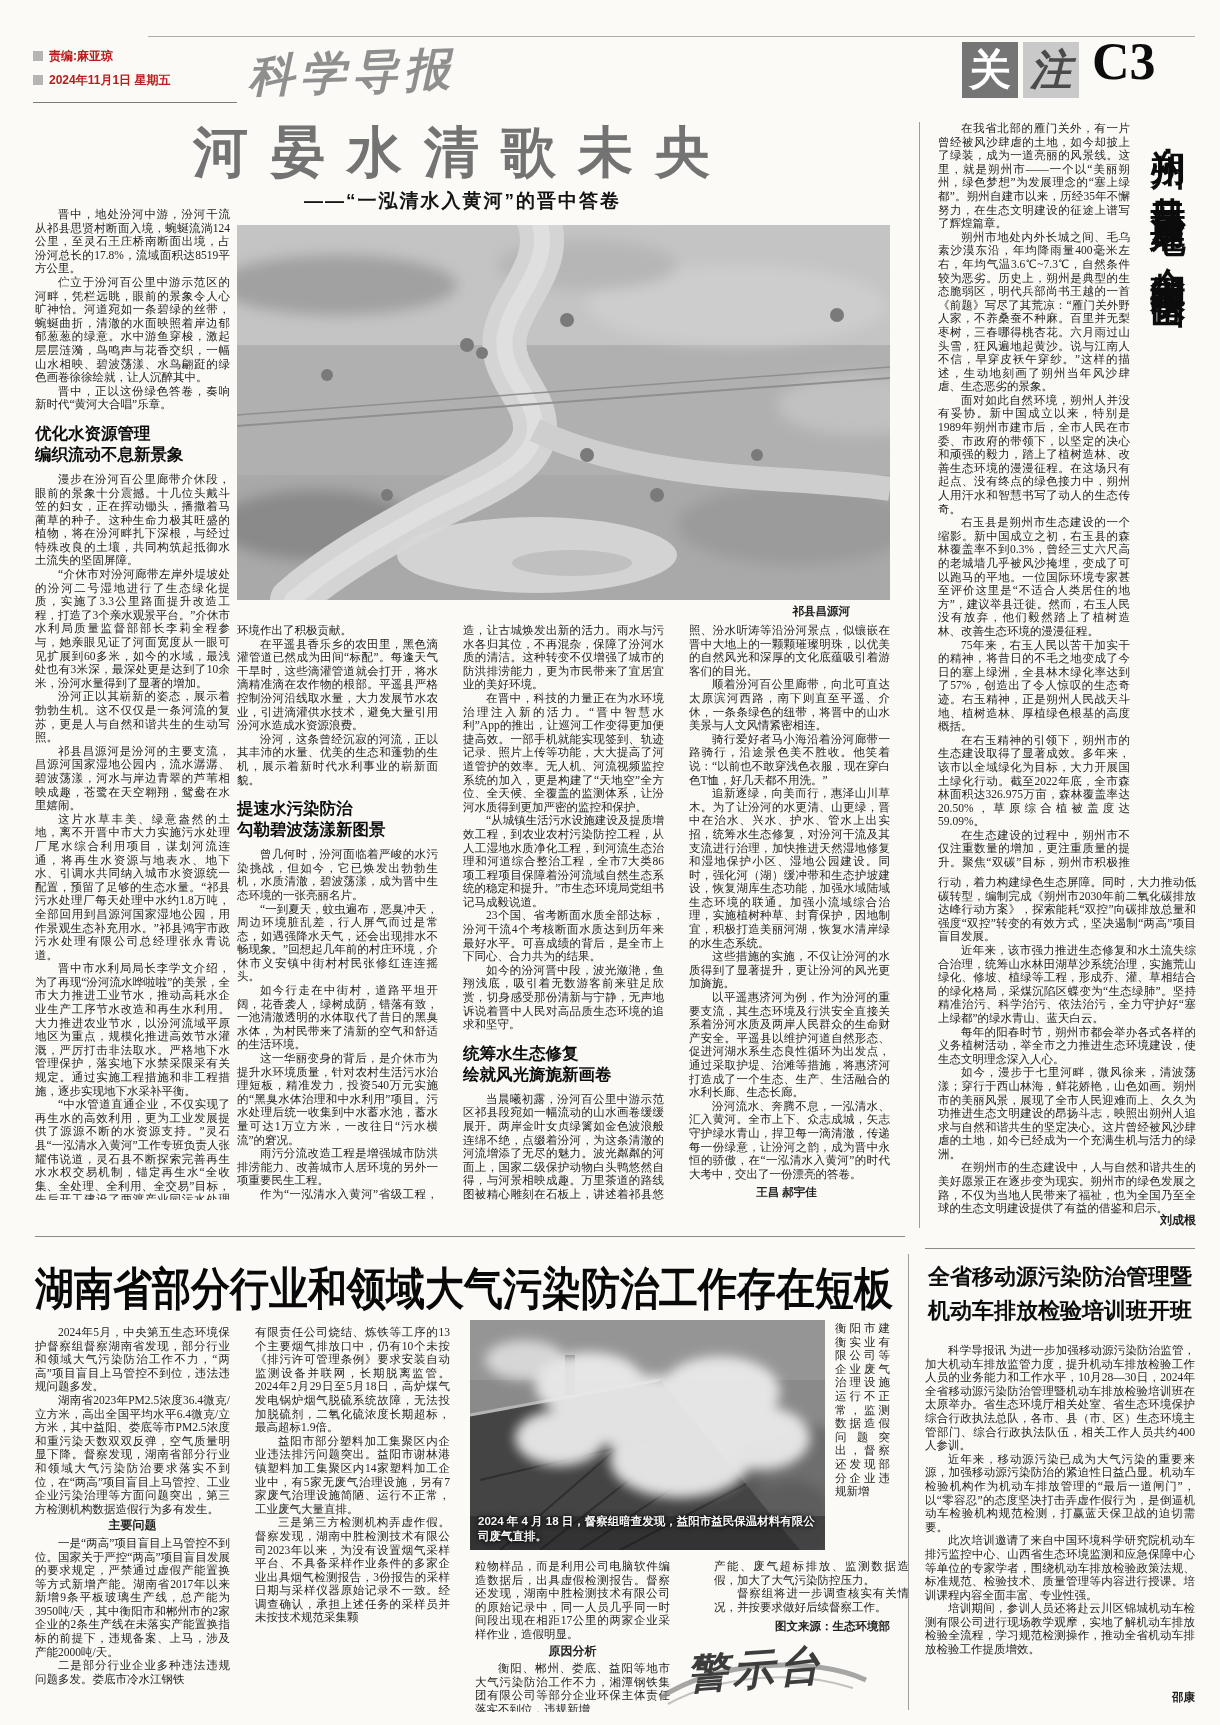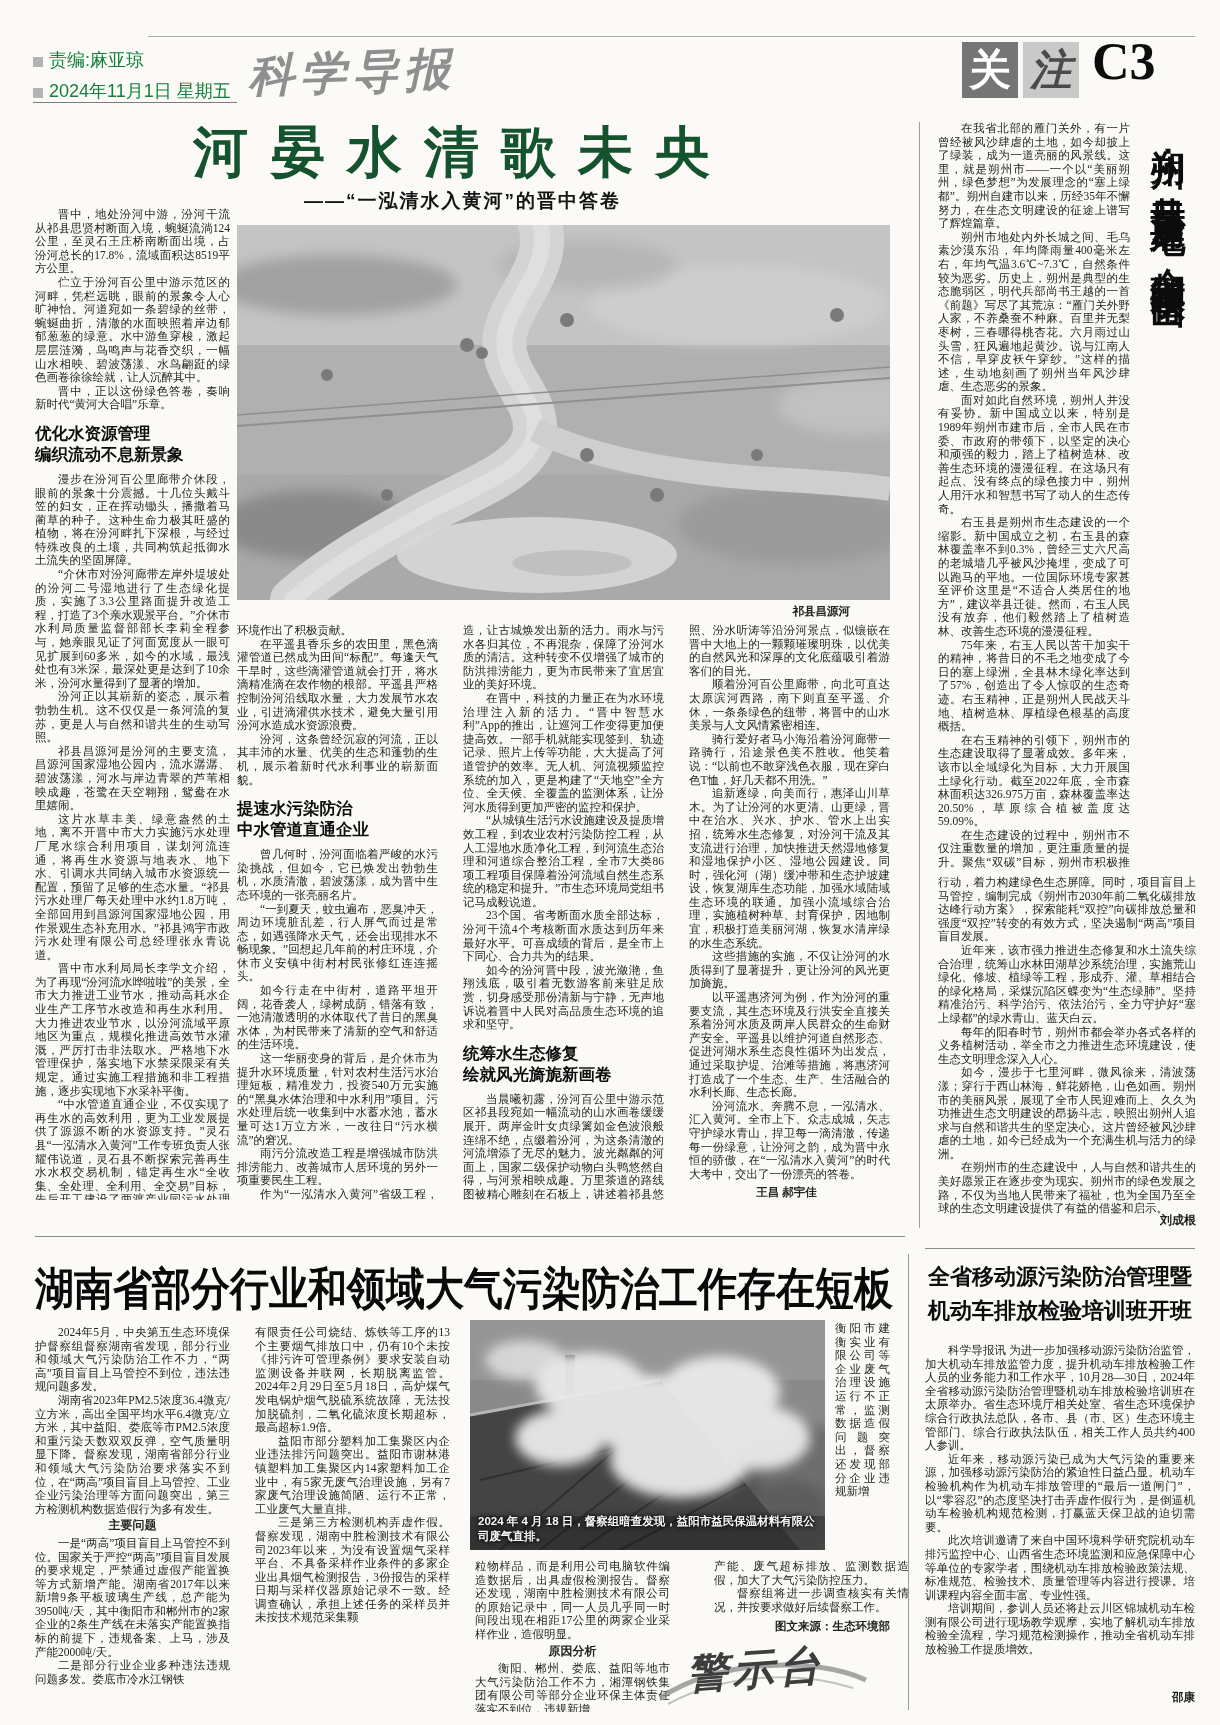--- a/index.html
+++ b/index.html
@@ -1,32 +1,32 @@
 <!DOCTYPE html>
 <html><head>
 <meta charset="utf-8">
 <style>
   html,body{margin:0;padding:0;background:#e8e6e0;}
   .page{position:relative;width:1220px;height:1725px;margin:0 auto;background:#fbfaf6;overflow:hidden;
         font-family:"Liberation Serif",serif;color:#1d1d1d;}
   .abs{position:absolute;}
   .rule{background:#9a9a9a;}
   
-  .hdr-line{font-family:"Liberation Sans",sans-serif;font-size:18px;font-weight:normal;color:#15803d;margin-bottom:7px;}
+  .hdr-line{font-family:"Liberation Sans",sans-serif;font-size:12px;font-weight:bold;color:#b91c1c;margin-bottom:7px;}
   .sq{display:inline-block;width:10px;height:10px;background:#b4b4b4;margin-right:6px;vertical-align:-1px;}
   .masthead{font-family:"DejaVu Serif",serif;font-style:italic;font-weight:bold;font-size:46px;color:#8f8f8f;
             letter-spacing:6px;transform:rotate(-2deg);}
   .badge{width:56px;height:56px;display:flex;align-items:center;justify-content:center;
          font-family:"Liberation Serif",serif;font-weight:900;font-size:42px;}
   .badge-dark{background:#757575;color:#ffffff;}
   .badge-light{background:#c9c9c9;color:#4a4a4a;font-style:italic;}
   .pageno{font-family:"Liberation Serif",serif;font-weight:900;font-size:52px;color:#0d0d0d;}
   
   .main-hl{width:855px;text-align:center;font-family:"Liberation Sans",sans-serif;font-weight:900;
-           font-size:55px;letter-spacing:22px;color:#14532d;white-space:nowrap;}
+           font-size:55px;letter-spacing:22px;color:#737373;white-space:nowrap;}
   .main-sub{width:855px;text-align:center;font-family:"Liberation Sans",sans-serif;font-weight:bold;
             font-size:19px;letter-spacing:2px;color:#141414;}
   
   .col{overflow:hidden;text-align:justify;font-size:11.5px;line-height:13.6px;color:#242424;}
   .col p{margin:0;}
   .blk-p{text-indent:2em;}
   .blk-pc{text-indent:0;}
   .blk-h{font-family:"Liberation Sans",sans-serif;font-weight:bold;font-size:16.5px;line-height:21px;
          color:#0e0e0e;white-space:pre-line;text-indent:0;margin:11px 0 8px 0 !important;}
   .blk-hc{font-weight:bold;text-align:center;text-indent:0;margin:4px 0 3px 0 !important;
@@ -128,21 +128,21 @@
       </g>
     </svg>
   </div>
   <div class="abs caption" style="left:237px;top:604px;width:613px;text-align:right;">祁县昌源河</div>
 
   <div class="abs col" style="left:237px;top:624px;width:201px;height:578px;">
       <p class="blk blk-pc">环境作出了积极贡献。</p>
       <p class="blk blk-p">在平遥县香乐乡的农田里，黑色滴灌管道已然成为田间“标配”。每逢天气干旱时，这些滴灌管道就会打开，将水滴精准滴在农作物的根部。平遥县严格控制汾河沿线取水量，大力发展节水农业，引进滴灌供水技术，避免大量引用汾河水造成水资源浪费。</p>
       <p class="blk blk-p">汾河，这条曾经沉寂的河流，正以其丰沛的水量、优美的生态和蓬勃的生机，展示着新时代水利事业的崭新面貌。</p>
       <p class="blk blk-h">提速水污染防治
-中水管道直通企业</p>
+勾勒碧波荡漾新图景</p>
       <p class="blk blk-p">曾几何时，汾河面临着严峻的水污染挑战，但如今，它已焕发出勃勃生机，水质清澈，碧波荡漾，成为晋中生态环境的一张亮丽名片。</p>
       <p class="blk blk-p">“一到夏天，蚊虫遍布，恶臭冲天，周边环境脏乱差，行人屏气而过是常态，如遇强降水天气，还会出现排水不畅现象。”回想起几年前的村庄环境，介休市义安镇中街村村民张修红连连摇头。</p>
       <p class="blk blk-p">如今行走在中街村，道路平坦开阔，花香袭人，绿树成荫，错落有致，一池清澈透明的水体取代了昔日的黑臭水体，为村民带来了清新的空气和舒适的生活环境。</p>
       <p class="blk blk-p">这一华丽变身的背后，是介休市为提升水环境质量，针对农村生活污水治理短板，精准发力，投资540万元实施的“黑臭水体治理和中水利用”项目。污水处理后统一收集到中水蓄水池，蓄水量可达1万立方米，一改往日“污水横流”的窘况。</p>
       <p class="blk blk-p">雨污分流改造工程是增强城市防洪排涝能力、改善城市人居环境的另外一项重要民生工程。</p>
       <p class="blk blk-p">作为“一泓清水入黄河”省级工程，平遥古城基础设施提升改造项目，重点对古城电力、通信、雨水、污水等地下管网进行综合改</p>
     </div>
   <div class="abs col" style="left:463px;top:624px;width:201px;height:578px;">
       <p class="blk blk-pc">造，让古城焕发出新的活力。雨水与污水各归其位，不再混杂，保障了汾河水质的清洁。这种转变不仅增强了城市的防洪排涝能力，更为市民带来了宜居宜业的美好环境。</p>
       <p class="blk blk-p">在晋中，科技的力量正在为水环境治理注入新的活力。“晋中智慧水利”App的推出，让巡河工作变得更加便捷高效。一部手机就能实现签到、轨迹记录、照片上传等功能，大大提高了河道管护的效率。无人机、河流视频监控系统的加入，更是构建了“天地空”全方位、全天候、全覆盖的监测体系，让汾河水质得到更加严密的监控和保护。</p>
@@ -172,21 +172,21 @@
         <p class="blk blk-p">朔州市地处内外长城之间、毛乌素沙漠东沿，年均降雨量400毫米左右，年均气温3.6℃~7.3℃，自然条件较为恶劣。历史上，朔州是典型的生态脆弱区，明代兵部尚书王越的一首《前题》写尽了其荒凉：“雁门关外野人家，不养桑蚕不种麻。百里并无梨枣树，三春哪得桃杏花。六月雨过山头雪，狂风遍地起黄沙。说与江南人不信，早穿皮袄午穿纱。”这样的描述，生动地刻画了朔州当年风沙肆虐、生态恶劣的景象。</p>
         <p class="blk blk-p">面对如此自然环境，朔州人并没有妥协。新中国成立以来，特别是1989年朔州市建市后，全市人民在市委、市政府的带领下，以坚定的决心和顽强的毅力，踏上了植树造林、改善生态环境的漫漫征程。在这场只有起点、没有终点的绿色接力中，朔州人用汗水和智慧书写了动人的生态传奇。</p>
         <p class="blk blk-p">右玉县是朔州市生态建设的一个缩影。新中国成立之初，右玉县的森林覆盖率不到0.3%，曾经三丈六尺高的老城墙几乎被风沙掩埋，变成了可以跑马的平地。一位国际环境专家甚至评价这里是“不适合人类居住的地方”，建议举县迁徙。然而，右玉人民没有放弃，他们毅然踏上了植树造林、改善生态环境的漫漫征程。</p>
         <p class="blk blk-p">75年来，右玉人民以苦干加实干的精神，将昔日的不毛之地变成了今日的塞上绿洲，全县林木绿化率达到了57%，创造出了令人惊叹的生态奇迹。右玉精神，正是朔州人民战天斗地、植树造林、厚植绿色根基的高度概括。</p>
         <p class="blk blk-p">在右玉精神的引领下，朔州市的生态建设取得了显著成效。多年来，该市以全域绿化为目标，大力开展国土绿化行动。截至2022年底，全市森林面积达326.975万亩，森林覆盖率达20.50%，草原综合植被盖度达59.09%。</p>
         <p class="blk blk-p">在生态建设的过程中，朔州市不仅注重数量的增加，更注重质量的提升。聚焦“双碳”目标，朔州市积极推进林业碳汇工作，科学制定林业碳汇能力巩固提升行动方案，有序实施国土绿化</p>
       </div>
     <div class="vert-hl" style="margin-left:8px;">朔州：昔日黄沙肆虐地 今朝绿水映青山</div>
   </div>
   <div class="abs col" style="left:938px;top:876px;width:258px;height:340px;">
-      <p class="blk blk-pc">行动，着力构建绿色生态屏障。同时，项目盲目上马管控，编制完成《朔州市2030年前二氧化碳排放达峰行动方案》，探索能耗“双控”向碳排放总量和强度“双控”转变的有效方式，坚决遏制“两高”项目盲目发展。</p>
+      <p class="blk blk-pc">行动，着力构建绿色生态屏障。同时，大力推动低碳转型，编制完成《朔州市2030年前二氧化碳排放达峰行动方案》，探索能耗“双控”向碳排放总量和强度“双控”转变的有效方式，坚决遏制“两高”项目盲目发展。</p>
       <p class="blk blk-p">近年来，该市强力推进生态修复和水土流失综合治理，统筹山水林田湖草沙系统治理，实施荒山绿化、修坡、植绿等工程，形成乔、灌、草相结合的绿化格局，采煤沉陷区蝶变为“生态绿肺”。坚持精准治污、科学治污、依法治污，全力守护好“塞上绿都”的绿水青山、蓝天白云。</p>
       <p class="blk blk-p">每年的阳春时节，朔州市都会举办各式各样的义务植树活动，举全市之力推进生态环境建设，使生态文明理念深入人心。</p>
       <p class="blk blk-p">如今，漫步于七里河畔，微风徐来，清波荡漾；穿行于西山林海，鲜花娇艳，山色如画。朔州市的美丽风景，展现了全市人民迎难而上、久久为功推进生态文明建设的昂扬斗志，映照出朔州人追求与自然和谐共生的坚定决心。这片曾经被风沙肆虐的土地，如今已经成为一个充满生机与活力的绿洲。</p>
       <p class="blk blk-p">在朔州市的生态建设中，人与自然和谐共生的美好愿景正在逐步变为现实。朔州市的绿色发展之路，不仅为当地人民带来了福祉，也为全国乃至全球的生态文明建设提供了有益的借鉴和启示。</p>
       <p class="blk blk-p">未来，朔州市将继续以“绿水青山就是金山银山”的发展理念为引领，坚定不移地走生态绿色高质量发展之路，奋力绘就人与自然和谐共生的美丽朔州新画卷。</p>
     </div>
   <div class="abs" style="left:938px;top:1212px;width:258px;text-align:right;font-weight:bold;font-size:12px;">刘成根</div>
 
   <div class="abs rule" style="left:35px;top:1236px;width:870px;height:1px;background:#8a8a8a;"></div>
   <div class="abs rule" style="left:925px;top:1248px;width:270px;height:1px;background:#8a8a8a;"></div>

